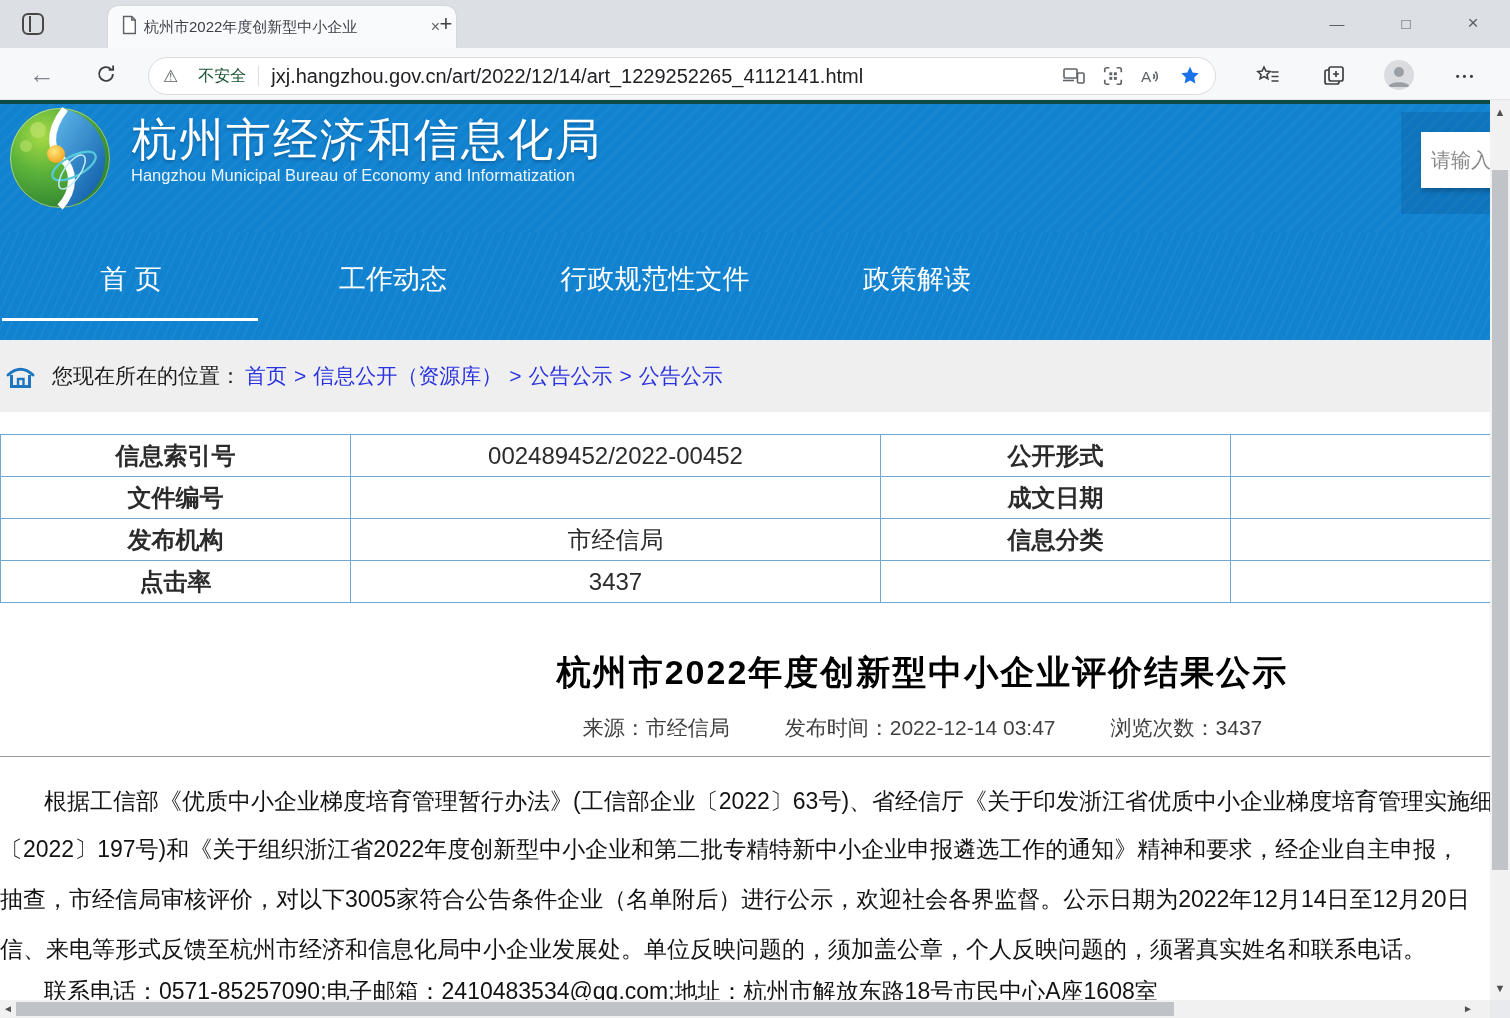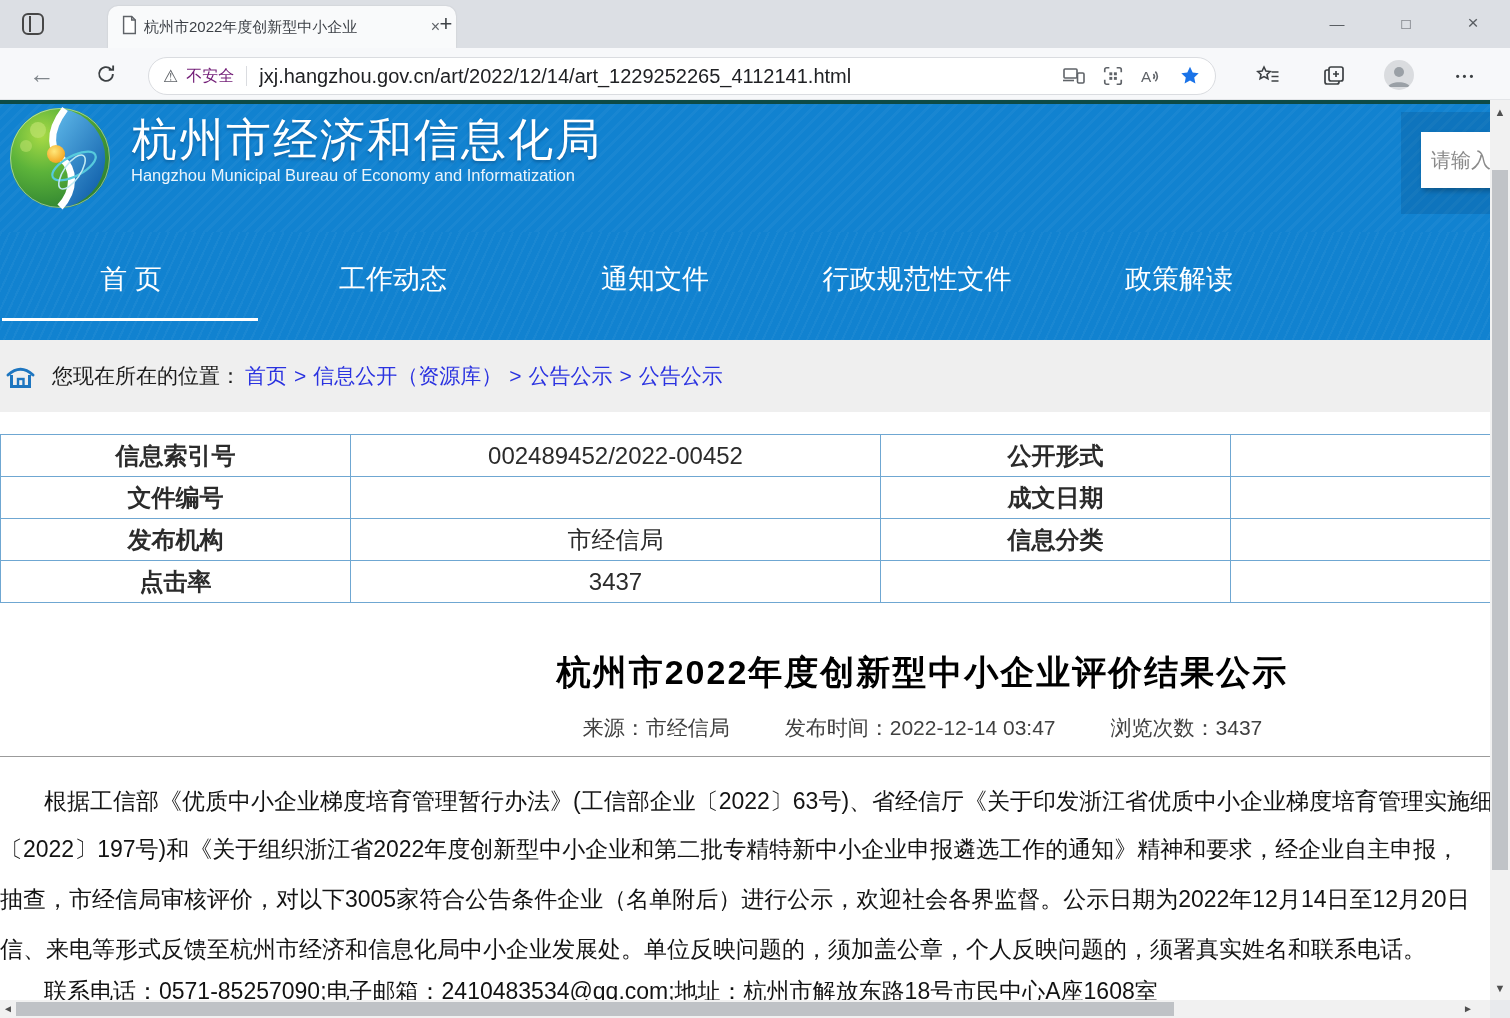--- a/index.html
+++ b/index.html
@@ -14,21 +14,21 @@
   .tab-title { flex:1; font-size:15px; color:#3b3f45; white-space:nowrap; overflow:hidden; margin:0 6px; }
   .tab-close { font-size:16px; color:#5f6368; cursor:default; padding:0 4px; }
   .newtab { position:absolute; left:432px; top:10px; width:28px; height:28px; font-size:22px; color:#3f4348;
     display:flex; align-items:center; justify-content:center; }
   .winbtn { position:absolute; top:8px; width:44px; height:30px; display:flex; align-items:center; justify-content:center; color:#5a5e63; }
 
   .toolbar { position:absolute; top:48px; left:0; width:1510px; height:52px; background:#f7f8fa; border-bottom:1px solid #e3e5e8; }
   .tbtn { position:absolute; width:32px; height:32px; display:flex; align-items:center; justify-content:center; }
   .urlbar { position:absolute; left:148px; top:57px; width:1068px; height:38px; background:#fff;
     border:1px solid #dadce0; border-radius:19px; display:flex; align-items:center; padding:0 14px; }
-  .sec-label { font-size:16px; color:#701a75; margin:0 10px 0 8px; }
+  .sec-label { font-size:16px; color:#14532d; margin:0 10px 0 20px; }
   .url-div { width:1px; height:20px; background:#dadce0; margin:0 12px 0 2px; }
   .url-text { flex:1; font-size:20px; color:#202124; white-space:nowrap; overflow:hidden; }
   .pill-ic { margin-left:16px; display:flex; align-items:center; }
   .avatar { position:absolute; left:1384px; top:60px; width:30px; height:30px; border-radius:50%; background:#dadcdf; overflow:hidden; }
   .more-dots { font-size:11px; letter-spacing:3px; color:#3c4043; font-weight:bold; }
 
   
   .page { position:absolute; top:100px; left:0; width:1490px; height:900px; background:#fff; overflow:hidden; }
   .topstrip { position:absolute; top:0; left:0; width:1490px; height:4px; background:#0d4b47; }
 
@@ -200,21 +200,20 @@
     </div>
     <div class="site-name">杭州市经济和信息化局</div>
     <div class="site-name-en">Hangzhou Municipal Bureau of Economy and Informatization</div>
     <div class="search-panel"></div>
     <input class="search-input" type="text" placeholder="请输入关键字" style="">
   </div>
 
   <div class="nav">
     <div class="nav-item active">首 页</div>
     <div class="nav-item">工作动态</div>
-    <div class="nav-item">通知文件</div>
     <div class="nav-item">行政规范性文件</div>
     <div class="nav-item">政策解读</div>
   </div>
 
   <div class="breadcrumb">
     <span class="bc-home">
       <svg width="31" height="30" viewBox="0 0 31 30">
           <path d="M3 14 Q15.5 2.5 28 14" fill="none" stroke="#1e76c0" stroke-width="3" stroke-linecap="round"></path>
           <path d="M6.5 14 V25.5 H24.5 V14" fill="none" stroke="#1e76c0" stroke-width="3"></path>
           <rect x="13" y="18" width="5.5" height="7.5" fill="none" stroke="#1e76c0" stroke-width="2.4"></rect>

